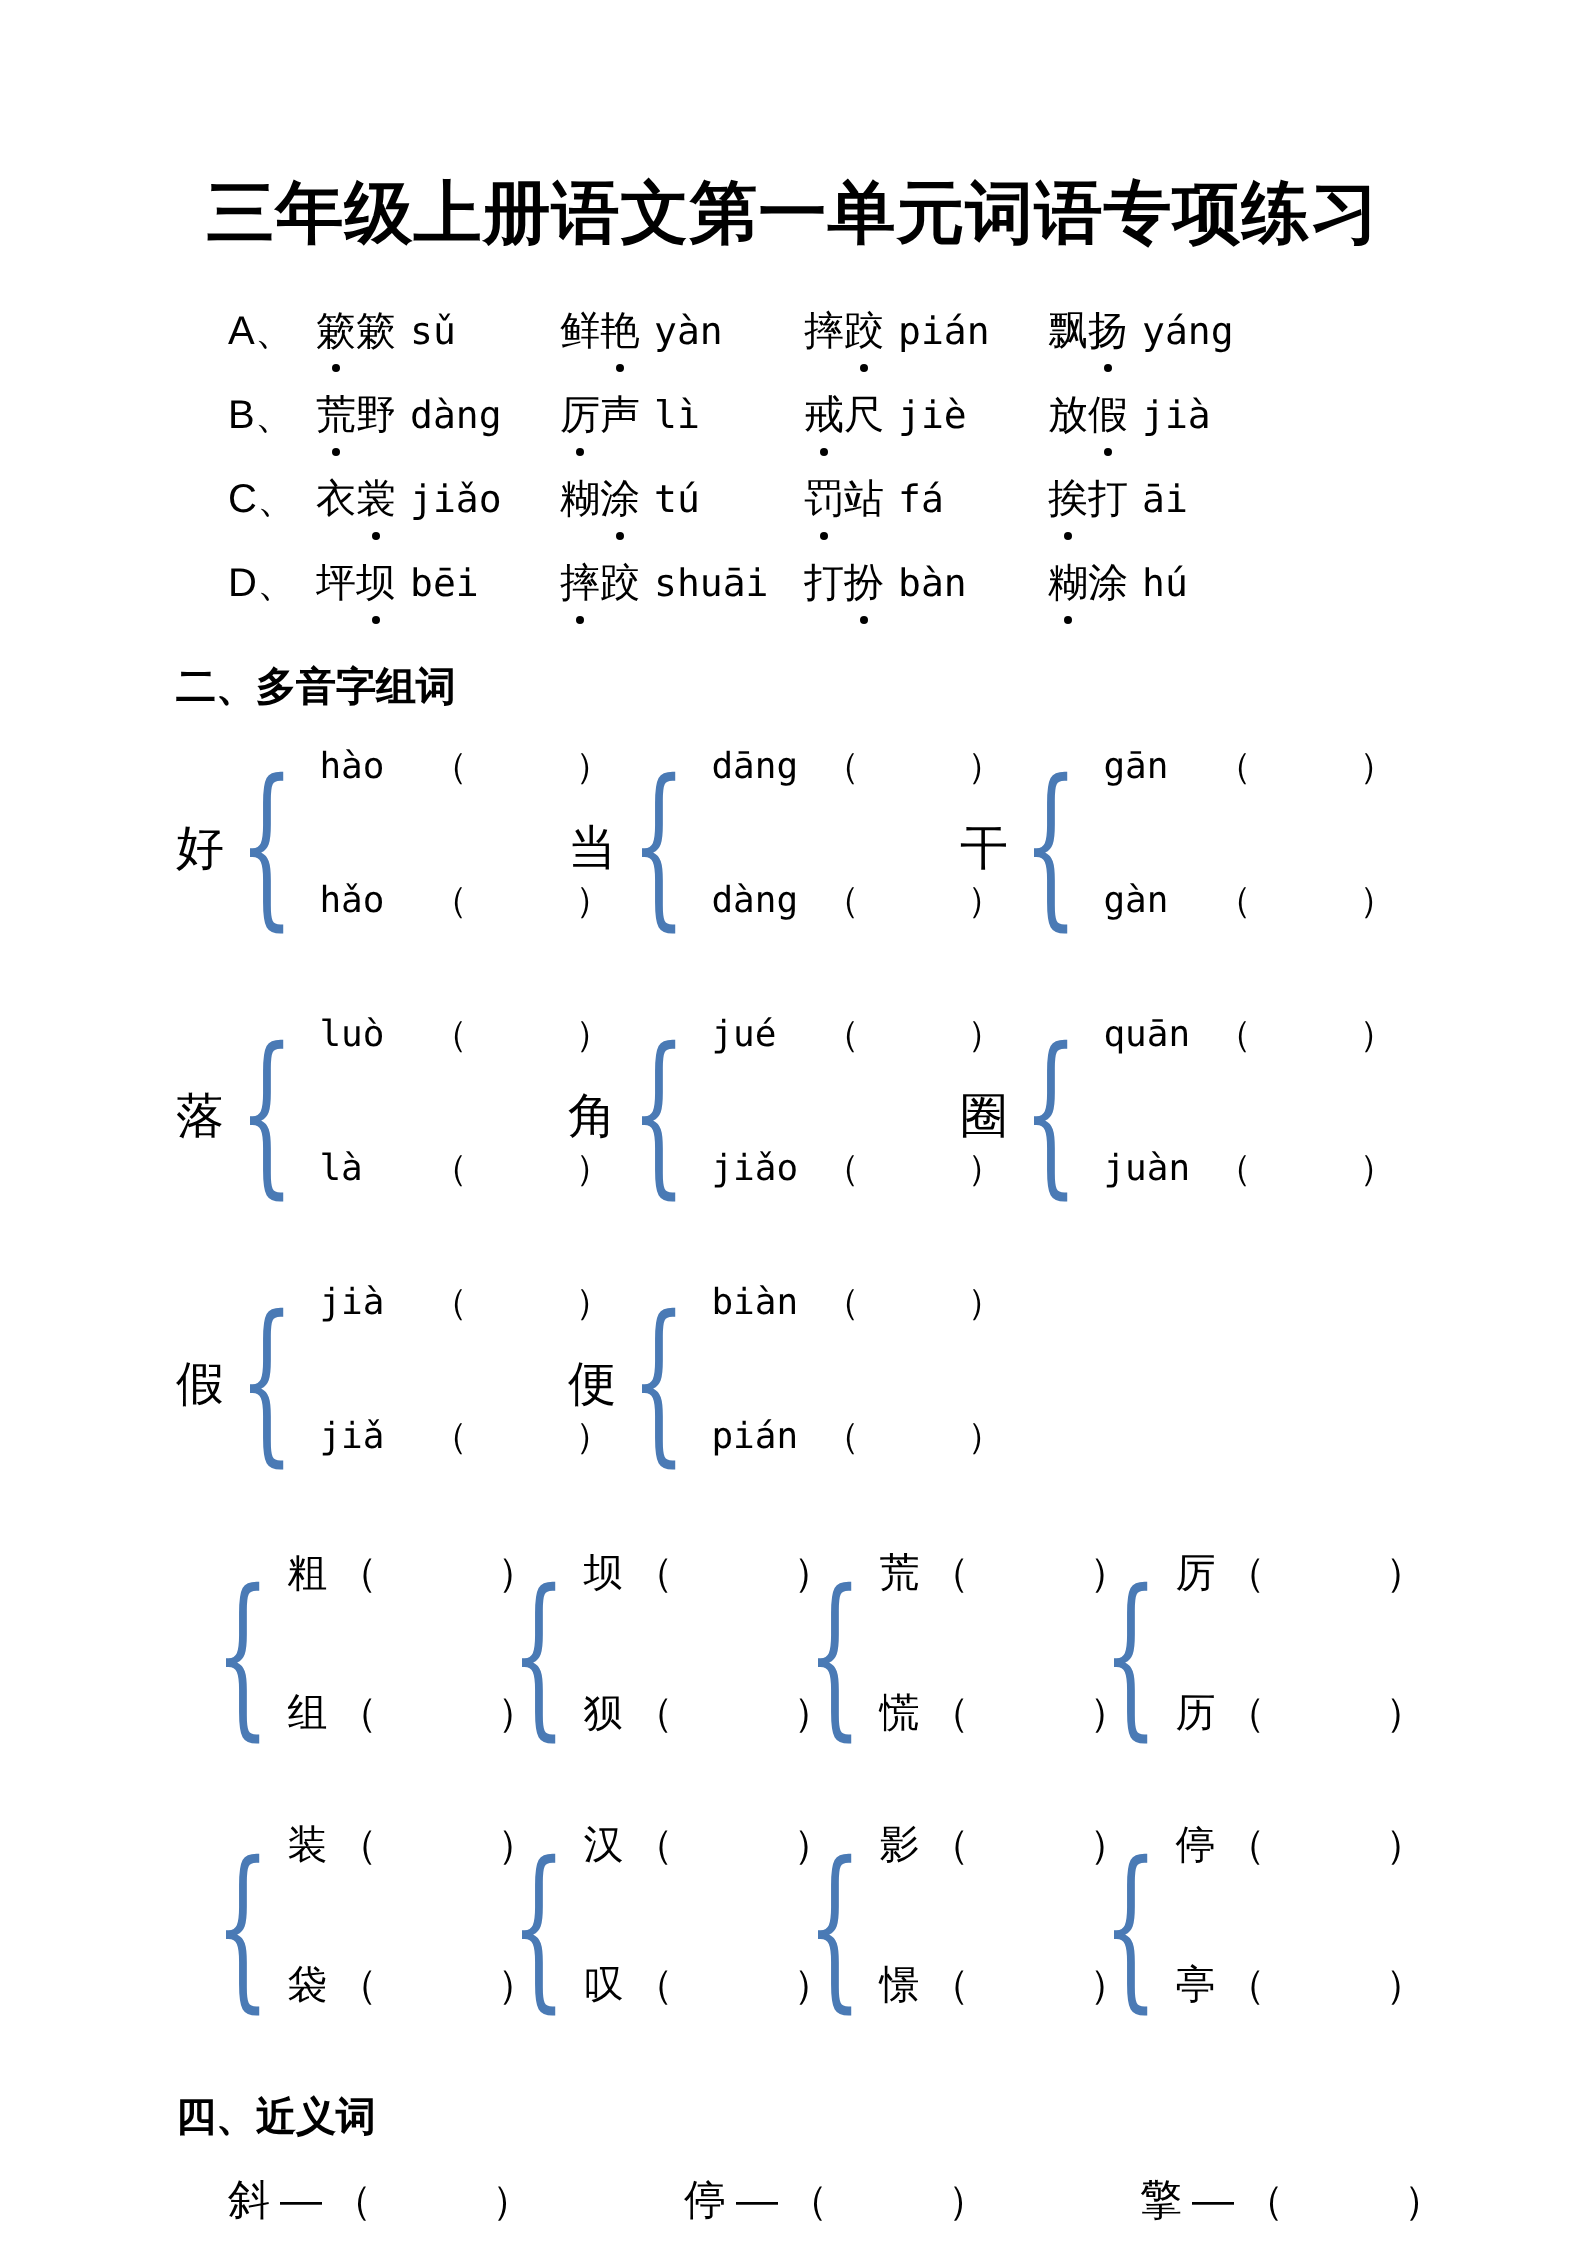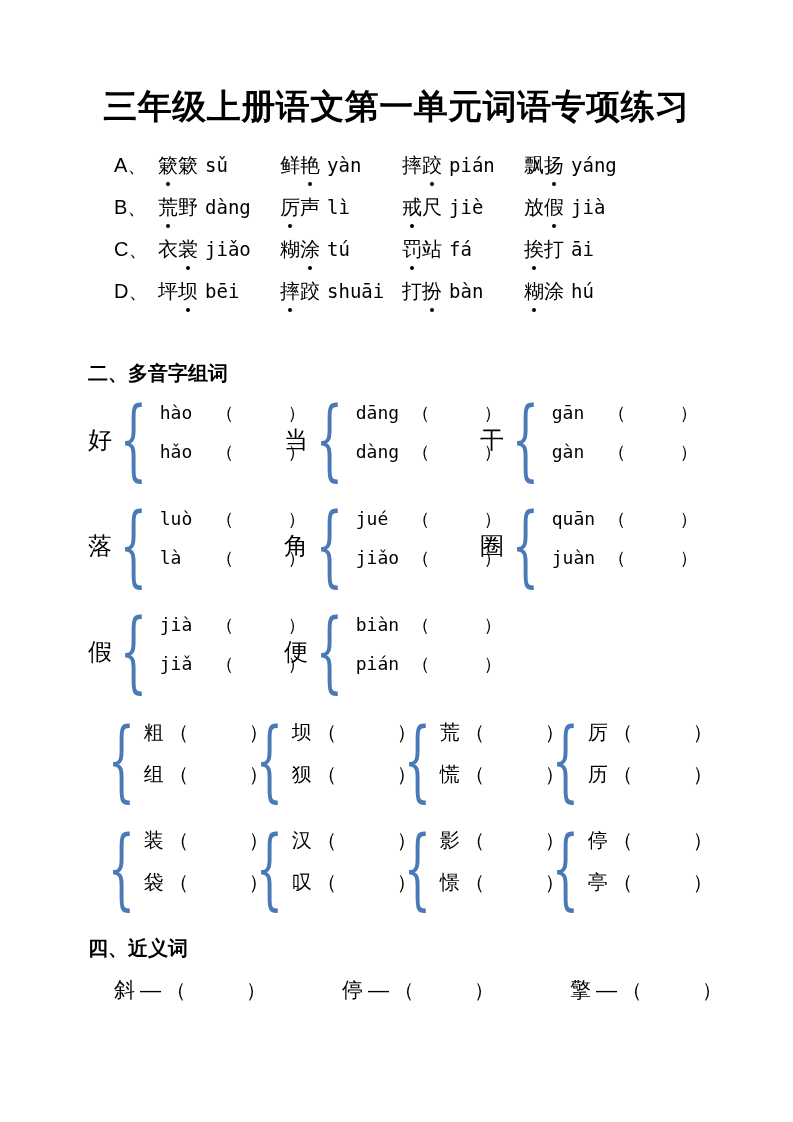--- a/index.html
+++ b/index.html
@@ -33,25 +33,25 @@
   .pinyin{font-family:"DejaVu Sans Mono",monospace;font-size:19px;margin-left:7px;}
 
   
   .brace{
     font-family:"DejaVu Serif",serif;font-weight:400;line-height:.9;
     user-select:none;flex:none;display:inline-block;
     font-size:86px;transform:scale(.5,1.02);margin:0 -5px 0 -6px;
   }
 
   
-  .sec2{margin-top:40px;}
+  .sec2{margin-top:10px;}
   .mrow{display:flex;margin:14px 0 28px 0;}
   .mgroup{display:flex;align-items:center;width:196px;flex:none;}
   .mchar{font-size:24px;flex:none;}
-  .mlines{display:flex;flex-direction:column;justify-content:center;}
+  .mlines{display:flex;flex-direction:column;justify-content:center;gap:28px;}
   .mline{display:flex;align-items:baseline;height:39px;}
   .mline .pinyin{font-size:18px;min-width:56px;margin-left:4px;}
   .blank{font-size:18px;white-space:pre;}
 
   
   .sec3{margin-top:16px;}
   .srow{display:flex;margin:14px 0 24px 12px;}
   .spair{display:flex;align-items:center;width:148px;flex:none;}
   .sline{display:flex;align-items:baseline;height:42px;font-size:20px;}
   .sline .schar{margin-right:5px;}

